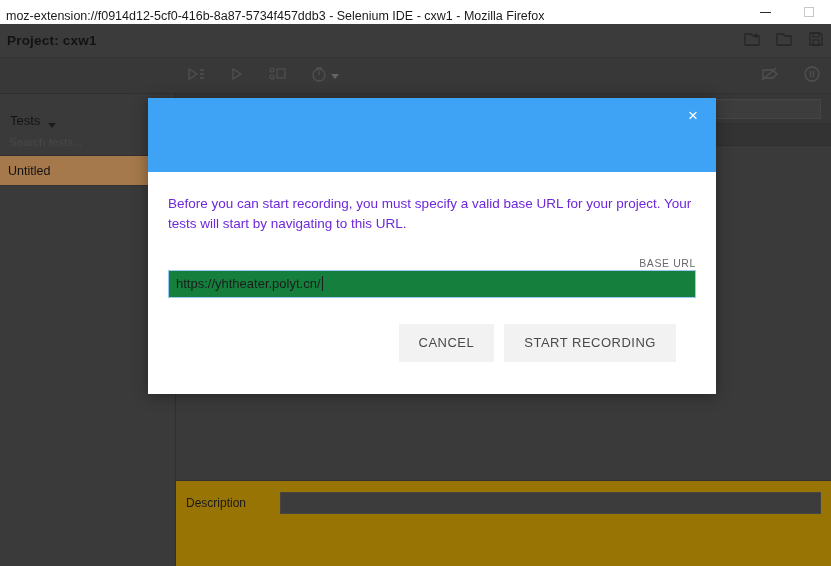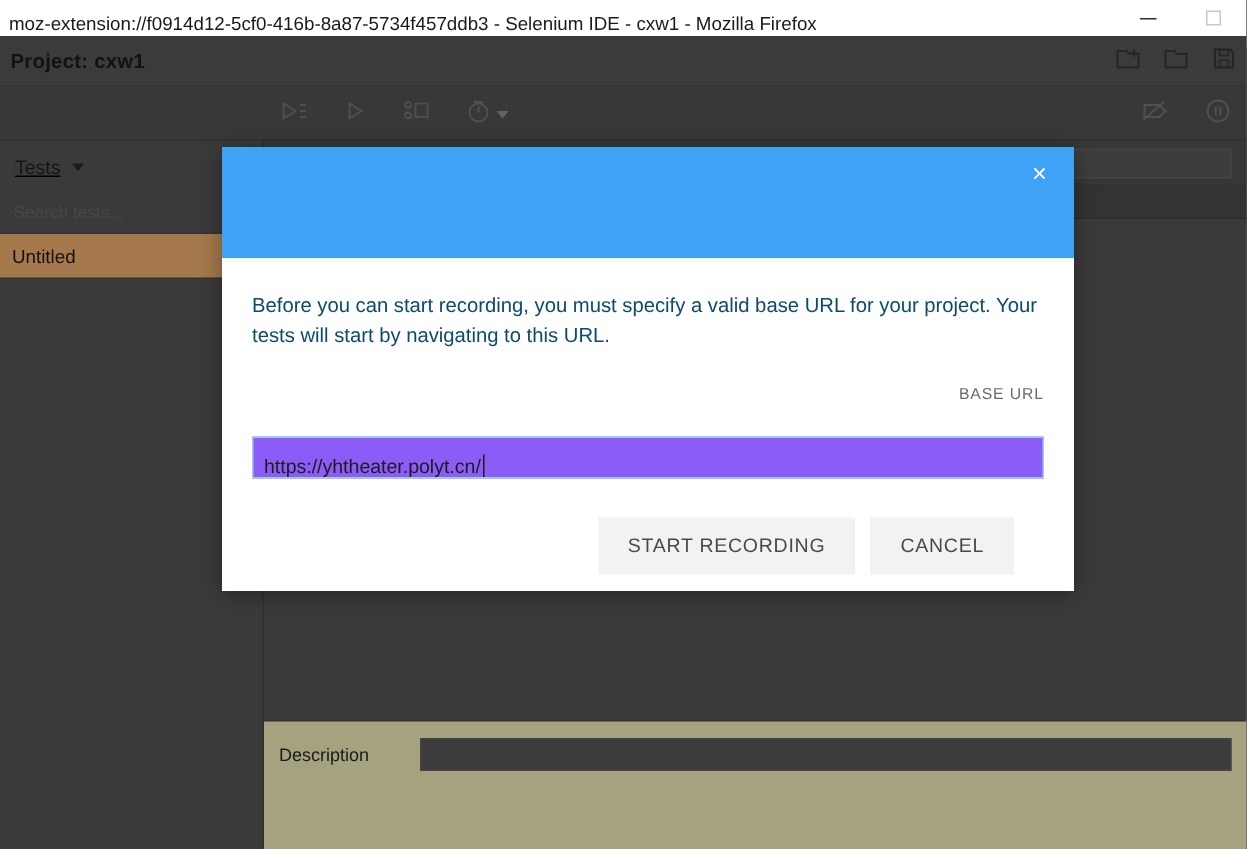--- a/index.html
+++ b/index.html
@@ -78,23 +78,22 @@
   
   .body-split { display: flex; height: 472px; width: 100%; }
 
   
   .sidebar {
     width: 176px; height: 100%; background: #5a5a5a;
     border-right: 1px solid #4a4a4a;
     display: flex; flex-direction: column;
   }
   .tests-head {
-    height: 34px; display: flex; align-items: center; padding: 0 10px 0 10px;
+    height: 34px; display: flex; align-items: flex-end; padding: 0 10px 0 10px;
     position: relative;
-    text-decoration: underline;
   }
   .tests-label { font-size: 13px; color: #1f1f1f; }
   .tests-caret {
     width: 0; height: 0; margin-left: 8px;
     border-left: 4px solid transparent; border-right: 4px solid transparent;
     border-top: 5px solid #2a2a2a;
   }
   .plus-btn {
     position: absolute; right: 10px; top: 9px;
     font-size: 19px; line-height: 16px; color: #202020; font-weight: 300;
@@ -126,21 +125,21 @@
     width: 100%; height: 20px; background: #5f5f5f; border: 1px solid #6a6a6a;
     display: flex; align-items: center; padding-left: 6px;
     font-size: 11.5px; color: #6f6f6f;
   }
   .cmd-area { flex: 1; background: #5a5a5a; position: relative; }
   .cmd-header {
     height: 22px; background: #4f4f4f; border-bottom: 1px solid #474747;
   }
   .detail-panel {
     position: absolute; left: 0; right: 0; bottom: 0; height: 86px;
-    background: #fef9c3; border-top: 1px solid #4d4d4d;
+    background: #eab308; border-top: 1px solid #4d4d4d;
     padding: 8px 10px;
   }
   .field-row { display: flex; align-items: center; height: 28px; gap: 10px; }
   .field-label { width: 84px; font-size: 12px; color: #2b2b2b; }
   .field-box {
     flex: 1; height: 22px; background: #5c5c5c; border: 1px solid #6b6b6b;
   }
   .log-area { flex: 1; background: #5a5a5a; }
 
   
@@ -162,31 +161,31 @@
     font-size: 15.5px; font-weight: bold; color: #ffffff; letter-spacing: .2px;
   }
   .modal-close {
     position: absolute; right: 12px; top: 6px;
     width: 22px; height: 22px; color: #ffffff; font-size: 17px;
     display: flex; align-items: center; justify-content: center;
     line-height: 1;
   }
   .modal-body { padding: 22px 20px 0 20px; }
   .modal-text {
-    font-size: 13.5px; color: #0c4a6e; line-height: 1.5; max-width: 525px;
+    font-size: 13.5px; color: #6d28d9; line-height: 1.5; max-width: 525px;
   }
   .field-caption {
     margin-top: 22px; font-size: 10.5px; color: #6a6a6a;
     letter-spacing: .6px;
     text-align: right;
   }
   .url-input {
-    margin-top: 22px; width: 528px; height: 28px;
-    border: 1px solid #9ccaf0; background: #8b5cf6;
-    display: flex; align-items: flex-end; padding-left: 7px;
+    margin-top: 1px; width: 528px; height: 28px;
+    border: 1px solid #9ccaf0; background: #15803d;
+    display: flex; align-items: center; padding-left: 7px;
   }
   .url-value { font-size: 13px; color: #1c1c1c; }
   .caret {
     display: inline-block; width: 1px; height: 15px; background: #1c1c1c;
     margin-left: 1px; vertical-align: -3px;
   }
   .modal-actions {
     margin-top: 26px; display: flex; justify-content: flex-end;
     gap: 10px; padding-right: 20px;
   }
@@ -333,19 +332,19 @@
       <span class="modal-close">×</span>
     </div>
     <div class="modal-body">
       <p class="modal-text">Before you can start recording, you must specify a valid base URL for your project. Your tests will start by navigating to this URL.</p>
       <div class="field-caption">BASE URL</div>
       <div class="url-input">
         <span class="url-value">https://yhtheater.polyt.cn/</span>
           <span class="caret"></span>
       </div>
       <div class="modal-actions">
+        <button class="btn">CANCEL</button>
         <button class="btn">START RECORDING</button>
-        <button class="btn">CANCEL</button>
       </div>
     </div>
   </div>
 
 </div>
 
 </body></html>

